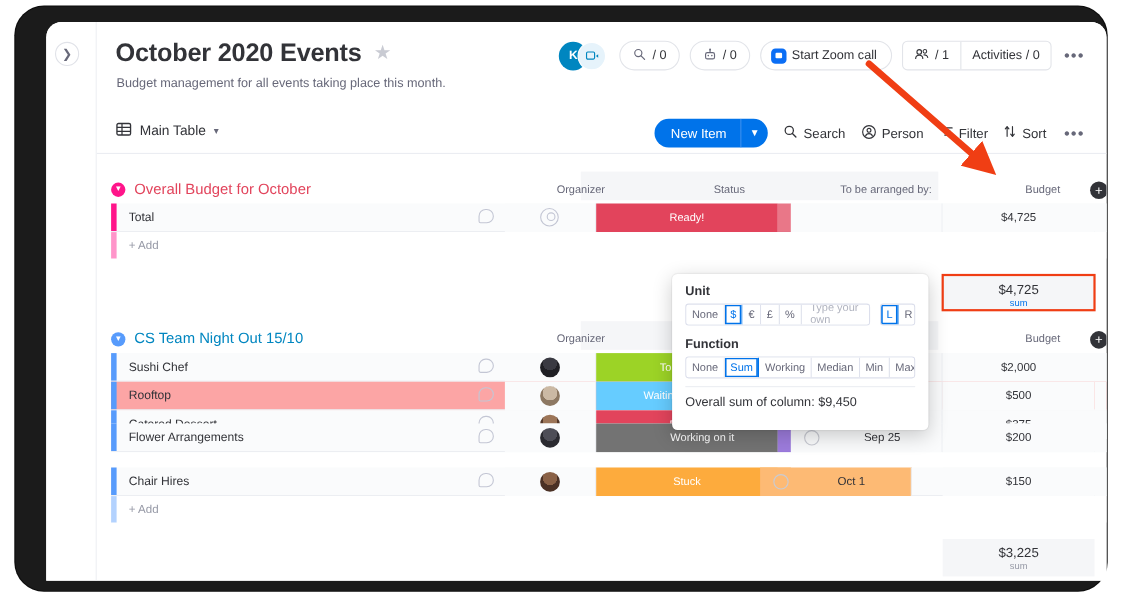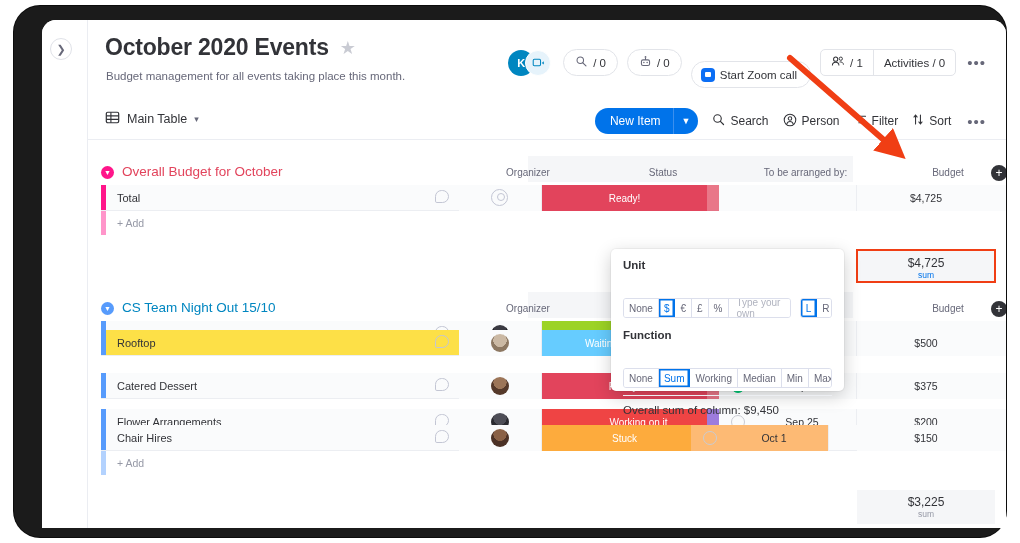--- a/index.html
+++ b/index.html
@@ -70,21 +70,21 @@
     position:absolute; left:17px; top:0; width:26px;height:26px;border-radius:50%;
     background:#e6f3fb;border:1.5px solid #ffffff;
     display:flex;align-items:center;justify-content:center;
   }
   .pill {
     height: 27px; border: 1px solid #e2e4e9; border-radius: 14px;
     background: #fff; display: flex; align-items: center; gap: 5px;
     padding: 0 11px; font-size: 11.5px; color: #323338; cursor: pointer;
     white-space: nowrap;
   }
-  .pill.zoom { padding: 0 13px 0 9px; margin-top: 24px; }
+  .pill.zoom { padding: 0 13px 0 9px; }
   .zoom-dot { width:14px;height:14px;border-radius:4px;background:#0b6ef5;
               display:flex;align-items:center;justify-content:center;}
   .zoom-dot::after{content:"";width:6px;height:5px;background:#fff;border-radius:1px;}
   .pill-group {
     height: 27px; border: 1px solid #e2e4e9; border-radius: 5px;
     background: #fff; display: flex; align-items: stretch; font-size: 11.5px; color: #323338;
   }
   .pill-group > div { display:flex;align-items:center;gap:5px;padding:0 10px;cursor:pointer;}
   .pill-group > div + div { border-left: 1px solid #e2e4e9; }
   .kebab { color:#676879; font-size:15px; letter-spacing:1px; cursor:pointer; padding:0 2px;}
@@ -162,21 +162,21 @@
 
   
   #popup {
     position:absolute; left:569px; top:229px; width:233px; height:142px;
     background:#fff; border-radius:5px;
     box-shadow: 0 5px 18px rgba(0,0,0,.20), 0 0 0 1px rgba(0,0,0,.04);
     padding: 10px 12px; z-index: 40;
   }
   .pp-label { font-size:11.5px; color:#323338; font-weight:bold; margin:0 0 5px 0;}
   .segrow { display:flex; align-items:center; gap:9px; margin-bottom:11px;}
-  .seg { display:flex; border:1px solid #dcdfec; border-radius:3px; overflow:hidden; height:20px;margin-top:22px;}
+  .seg { display:flex; border:1px solid #dcdfec; border-radius:3px; overflow:hidden; height:20px;}
   .seg > div { font-size:10px; color:#676879; display:flex;align-items:center;
                padding:0 5px; border-right:1px solid #dcdfec; cursor:pointer; background:#fff;}
   .seg > div:last-child { border-right:none; }
   .seg > div.sel { color:#0073ea; box-shadow: inset 0 0 0 1.5px #0073ea; border-right-color:#0073ea;}
   .seg > div.ph { color:#b0b3bf; padding:0 8px; }
   .pp-div { height:1px; background:#eceef2; margin:3px 0 8px 0;}
   .pp-sum { font-size:11.5px; color:#323338; }
 
   
   #arrow { position:absolute; left:0; top:0; width:1020px; height:543px;
@@ -387,21 +387,21 @@
           </div>
           <div class="status" style="left:441px;width:165px;background:#9cd326;">
             <span>To be done</span>
           </div>
           <div class="status-tail" style="left:606px;background:#9cd326;"></div>
           <div class="cell" style="left:618px;width:138px;background:#fafbfc;"></div>
           <div class="budget" style="left:756px;width:138px;">$2,000</div>
           <div class="cell" style="left:894px;width:26px;background:#fafbfc;border-right:none;"></div>
         </div>
 
-        <div class="row" style="top:30px;width:920px;background:#fde047;">
+        <div class="row" style="top:47px;width:920px;background:#fca5a5;">
           <div class="cbar" style="background:#579bfc;"></div>
           <div class="name">Rooftop</div>
           <div class="chat-ico" style="left:334px;"></div>
           <div class="cell" style="left:358px;width:83px;background:#fafbfc;">
             <div class="avatar-img" style="left:32px;background:radial-gradient(circle at 50% 35%, #cbb9a4 0 45%, #8d7862 46% 100%);"></div>
           </div>
           <div class="status" style="left:441px;width:165px;background:#66ccff;">
             <span>Waiting for review</span>
           </div>
           <div class="status-tail" style="left:606px;background:#66ccff;"></div>
@@ -422,28 +422,28 @@
           </div>
           <div class="status-tail" style="left:606px;background:#e2445c;"></div>
           <div class="cell" style="left:618px;width:138px;background:#fafbfc;">
             <div class="checkb done" style="left:12px;">✓</div>
             <div class="datetxt strike" style="left:40px;width:86px;">Sep 1</div>
           </div>
           <div class="budget" style="left:756px;width:138px;">$375</div>
           <div class="cell" style="left:894px;width:26px;background:#fafbfc;border-right:none;"></div>
         </div>
 
-        <div class="row" style="top:109px;width:920px;background:#fafbfc;">
+        <div class="row" style="top:85px;width:920px;background:#fafbfc;">
           <div class="cbar" style="background:#579bfc;"></div>
           <div class="name">Flower Arrangements</div>
           <div class="chat-ico" style="left:334px;"></div>
           <div class="cell" style="left:358px;width:83px;background:#fafbfc;">
             <div class="avatar-img" style="left:32px;background:radial-gradient(circle at 50% 30%, #4e4e57 0 42%, #2a2a30 43% 100%);"></div>
           </div>
-          <div class="status" style="left:441px;width:165px;background:#ef4444;padding-left:28px;">
+          <div class="status" style="left:441px;width:165px;background:#737373;padding-left:28px;">
             <span>Working on it</span>
           </div>
           <div class="status-tail" style="left:606px;background:#784bd1;"></div>
           <div class="cell" style="left:618px;width:138px;background:#fafbfc;">
             <div class="checkb" style="left:12px;"></div>
             <div class="datetxt" style="left:40px;width:86px;">Sep 25</div>
           </div>
           <div class="budget" style="left:756px;width:138px;">$200</div>
           <div class="cell" style="left:894px;width:26px;background:#fafbfc;border-right:none;"></div>
         </div>

